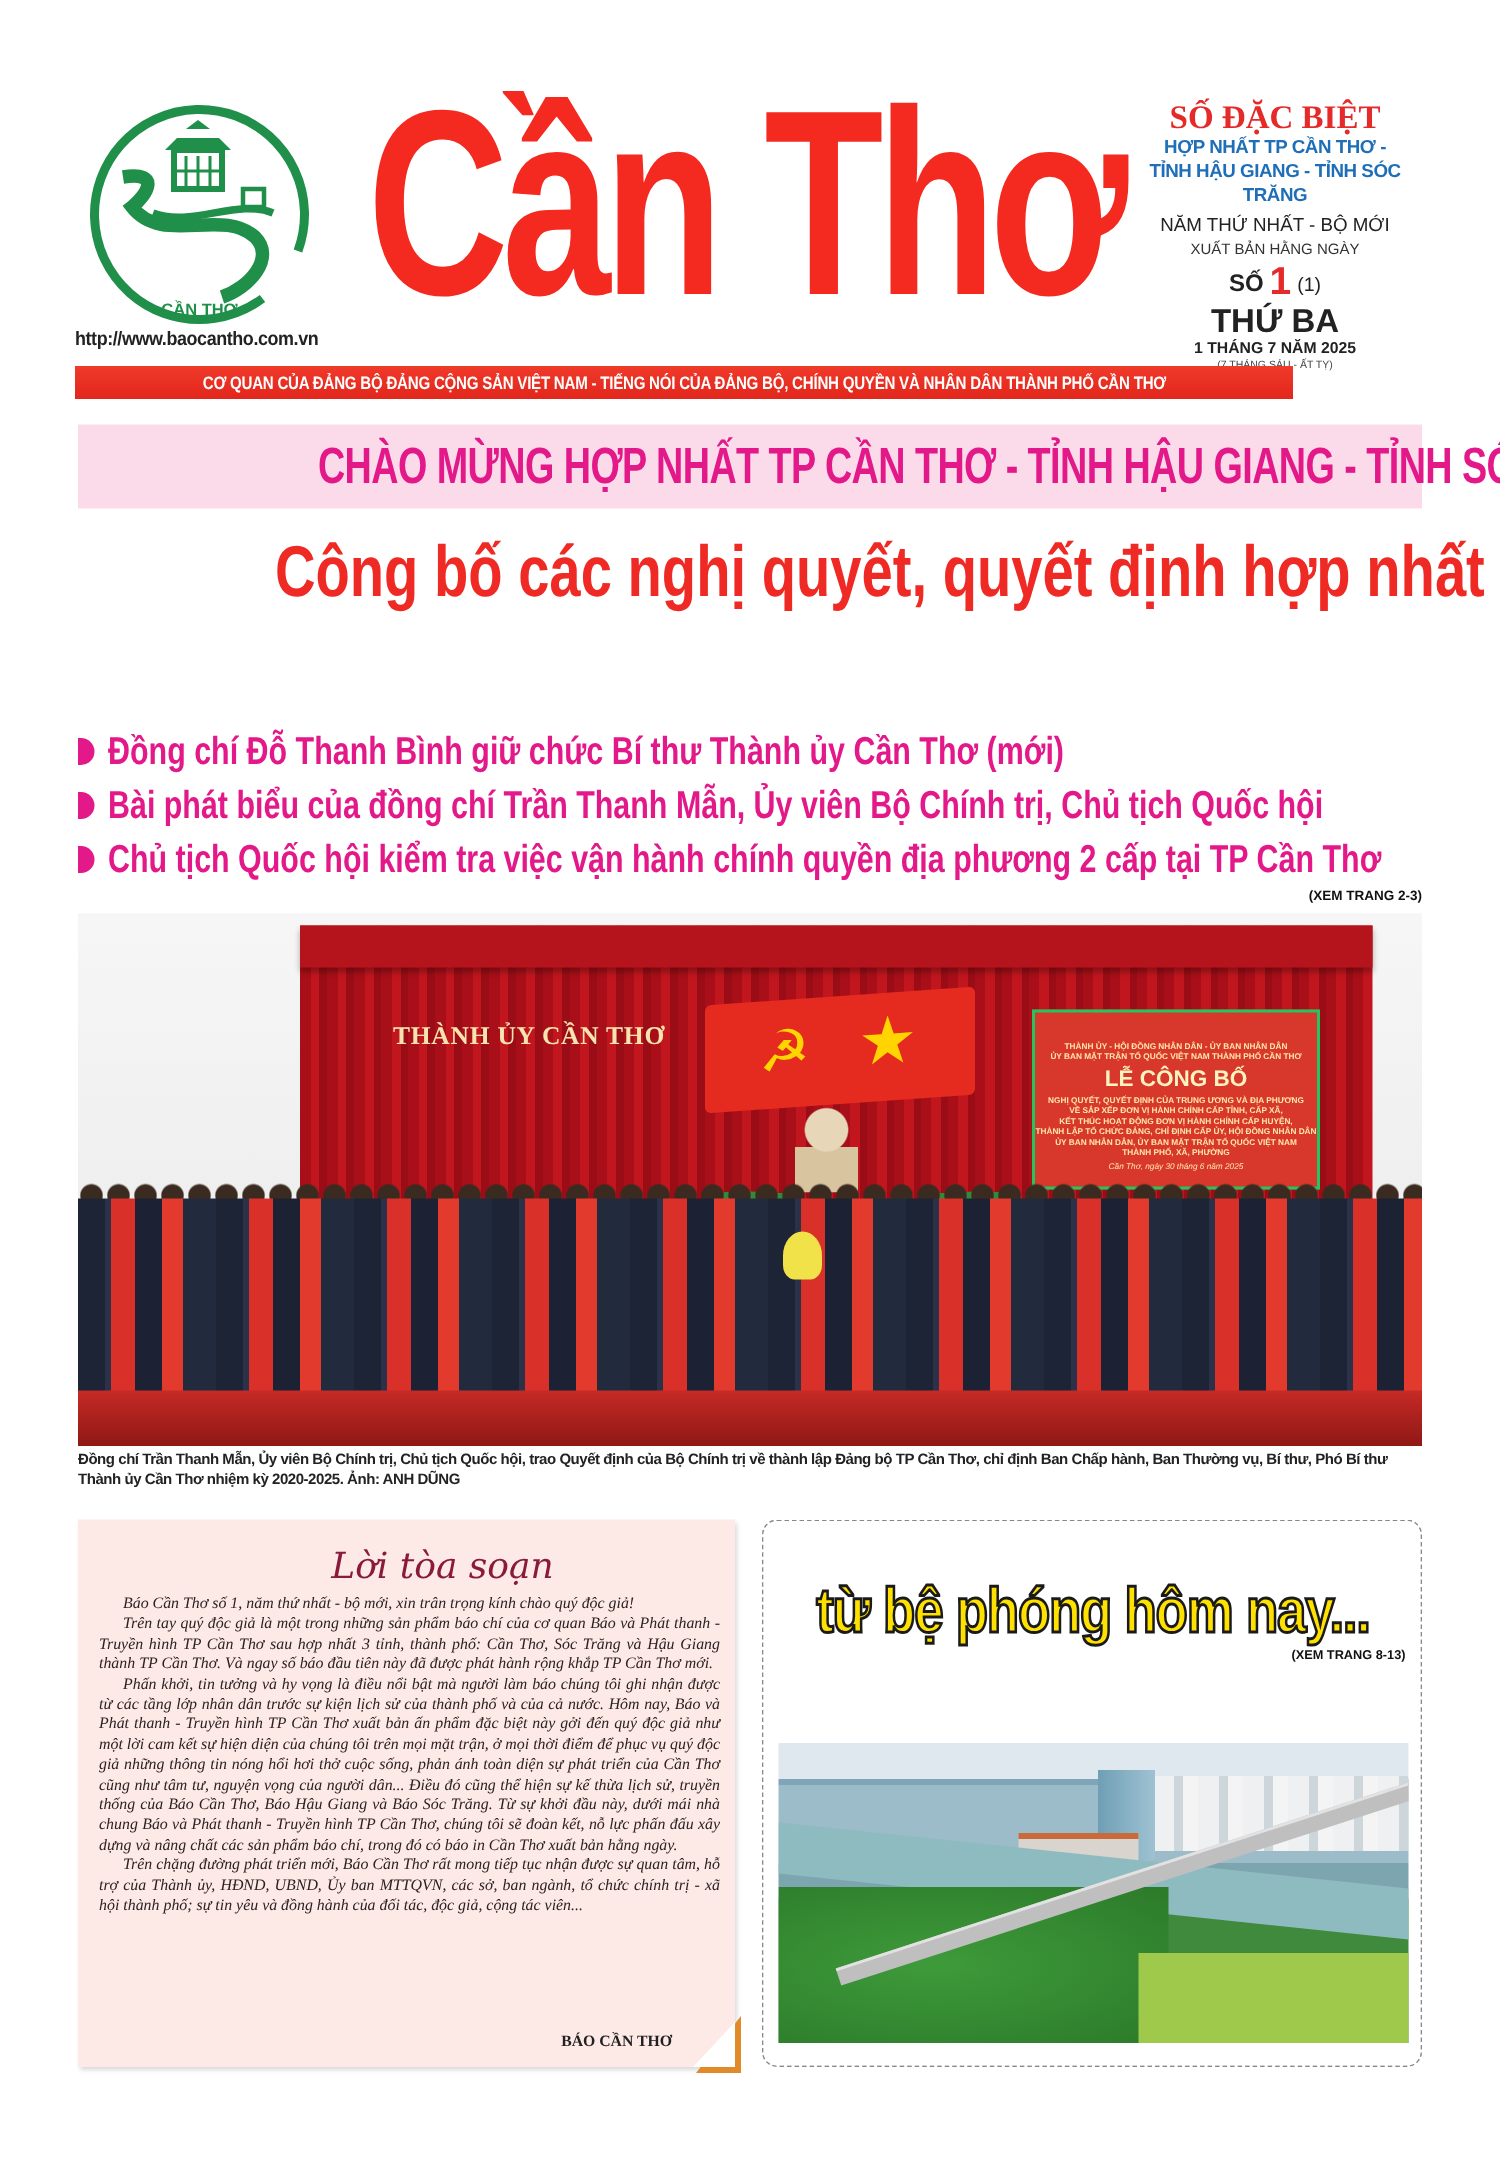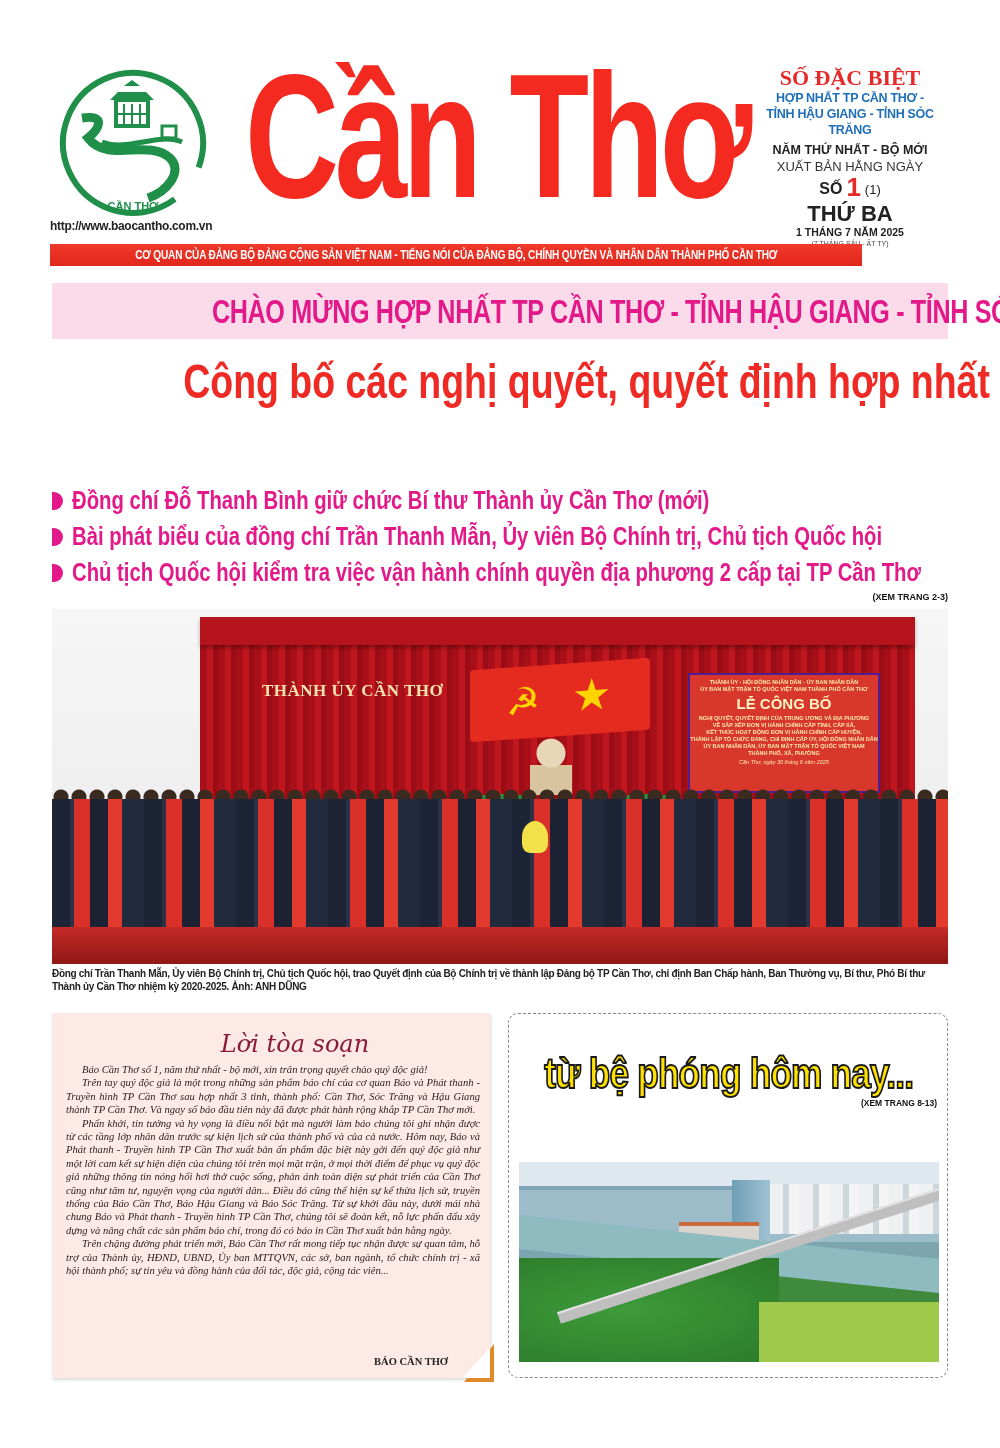--- a/index.html
+++ b/index.html
@@ -8,22 +8,22 @@
 
   
   .masthead { position: absolute; left: 0; top: 0; width: 1000px; height: 240px; }
   .logo { position: absolute; left: 58px; top: 68px; width: 150px; height: 150px; }
   .site-url { position: absolute; left: 50px; top: 218px; font-family: "Liberation Sans Narrow", "Liberation Sans", sans-serif; font-size: 13px; font-weight: bold; color: #222; letter-spacing: -0.3px; transform: scaleX(0.92); transform-origin: left; }
   .nameplate { position: absolute; left: 245px; top: 46px; width: 500px; height: 180px; font-family: "Liberation Sans", sans-serif; font-weight: bold; color: #f4291f; font-size: 176px; line-height: 180px; letter-spacing: -6px; transform: scaleX(0.74); transform-origin: left; white-space: nowrap; }
 
   .issue-box { position: absolute; left: 745px; top: 66px; width: 210px; text-align: center; }
   .special { font-family: "Liberation Serif", serif; font-weight: bold; color: #e52a2a; font-size: 22px; line-height: 24px; }
   .merge-line { color: #1f6fb8; font-weight: bold; font-size: 12.5px; line-height: 16px; letter-spacing: -0.3px; }
-  .year-line { font-weight: bold; font-size: 12.5px; line-height: 17px; margin-top: 4px; color: #222; }
-  .pub-line { font-size: 13px; line-height: 16px; color: #333; }
+  .year-line { font-weight: normal; font-size: 12.5px; line-height: 17px; margin-top: 4px; color: #222; }
+  .pub-line { font-size: 10px; line-height: 16px; color: #333; }
   .issue-no { font-weight: bold; font-size: 16px; line-height: 24px; color: #222; }
   .issue-no .big { color: #e52a2a; font-size: 26px; vertical-align: -2px; margin: 0 4px; }
   .issue-no .paren { font-weight: normal; font-size: 13px; }
   .weekday { font-weight: bold; font-size: 22px; line-height: 24px; color: #222; }
   .date-line { font-weight: bold; font-size: 10.5px; line-height: 13px; color: #222; }
   .lunar { font-size: 7px; line-height: 9px; color: #444; }
 
   .banner { position: absolute; left: 50px; top: 244px; width: 812px; height: 22px; background: linear-gradient(#f03a2a, #e2261c); color: #fff; font-weight: bold; font-size: 12px; line-height: 22px; text-align: center; letter-spacing: -0.2px; white-space: nowrap; }
   .banner span { display: inline-block; transform: scaleX(0.84); }
 
@@ -42,21 +42,21 @@
 
   
   .photo { position: absolute; left: 52px; top: 609px; width: 896px; height: 355px; overflow: hidden; background: #f3f3f3; }
   .photo .wall { position: absolute; left: 0; top: 0; width: 100%; height: 100%; background: linear-gradient(#f6f6f6, #e9e9e9); }
   .photo .curtain { position: absolute; left: 148px; top: 8px; width: 715px; height: 300px; background: repeating-linear-gradient(90deg, #a90f18 0 7px, #c2161f 7px 13px, #9b0d16 13px 18px); }
   .photo .valance { position: absolute; left: 148px; top: 8px; width: 715px; height: 28px; background: #b5141d; box-shadow: 0 3px 4px rgba(0,0,0,0.3); }
   .photo .flag { position: absolute; left: 418px; top: 55px; width: 180px; height: 72px; background: #e52a20; transform: skewY(-4deg); border-radius: 4px; }
   .photo .flag .star { position: absolute; left: 102px; top: 8px; color: #ffd400; font-size: 44px; line-height: 50px; }
   .photo .flag .hs { position: absolute; left: 36px; top: 10px; color: #ffd400; font-size: 38px; line-height: 50px; }
   .photo .wall-label { position: absolute; left: 210px; top: 72px; color: #f6e3b0; font-family: "Liberation Serif", serif; font-weight: bold; font-size: 17px; letter-spacing: 0.5px; }
-  .photo .board { position: absolute; left: 636px; top: 64px; width: 192px; height: 120px; background: #d8382c; border: 2px solid #4c1d95; color: #ffe6a8; text-align: center; padding-top: 4px; }
+  .photo .board { position: absolute; left: 636px; top: 64px; width: 192px; height: 120px; background: #d8382c; border: 2px solid #22c55e; color: #ffe6a8; text-align: center; padding-top: 20px; }
   .photo .board .b-small { font-size: 5.5px; line-height: 7px; font-weight: bold; }
   .photo .board .b-title { font-size: 15px; line-height: 18px; font-weight: bold; color: #fff3c0; margin: 2px 0; }
   .photo .board .b-date { font-size: 5.5px; font-style: italic; margin-top: 2px; }
   .photo .bust { position: absolute; left: 478px; top: 128px; width: 42px; height: 58px; background: radial-gradient(circle at 50% 28%, #e8d6b8 0 14px, transparent 15px), linear-gradient(transparent 28px, #d9c4a0 28px); border-radius: 10px 10px 2px 2px; }
   .photo .plants { position: absolute; left: 398px; top: 165px; width: 250px; height: 40px; background: radial-gradient(ellipse at 20% 60%, #2f8a3a 0 30px, transparent 31px), radial-gradient(ellipse at 80% 60%, #2f8a3a 0 30px, transparent 31px); }
   .photo .crowd { position: absolute; left: 0; top: 190px; width: 100%; height: 135px; background:
       repeating-linear-gradient(90deg, #1d2436 0 18px, #2a3148 18px 22px, #d9302a 22px 38px, #1c2233 38px 56px, #e33a2e 56px 70px, #222a3d 70px 92px);
   }
   .photo .heads { position: absolute; left: 0; top: 176px; width: 100%; height: 24px; background: repeating-radial-gradient(circle at 9px 12px, #3a2a20 0 7px, transparent 8px 18px); background-size: 18px 24px; }
   .photo .stage { position: absolute; left: 0; top: 318px; width: 100%; height: 37px; background: linear-gradient(#c62a26, #8f1815); }
@@ -177,21 +177,21 @@
   <div class="heads"></div>
   <div class="crowd"></div>
   <div class="bouquet"></div>
   <div class="stage"></div>
 </figure>
 <figcaption class="photo-caption">Đồng chí Trần Thanh Mẫn, Ủy viên Bộ Chính trị, Chủ tịch Quốc hội, trao Quyết định của Bộ Chính trị về thành lập Đảng bộ TP Cần Thơ, chỉ định Ban Chấp hành, Ban Thường vụ, Bí thư, Phó Bí thư Thành ủy Cần Thơ nhiệm kỳ 2020-2025. Ảnh: ANH DŨNG</figcaption>
 
 <section class="editorial">
   <div class="ed-title">Lời tòa soạn</div>
   <div class="ed-body">
-    <p>Báo Cần Thơ số 1, năm thứ nhất - bộ mới, xin trân trọng quyết chào quý độc giả!</p>
+    <p>Báo Cần Thơ số 1, năm thứ nhất - bộ mới, xin trân trọng kính chào quý độc giả!</p>
     <p>Trên tay quý độc giả là một trong những sản phẩm báo chí của cơ quan Báo và Phát thanh - Truyền hình TP Cần Thơ sau hợp nhất 3 tỉnh, thành phố: Cần Thơ, Sóc Trăng và Hậu Giang thành TP Cần Thơ. Và ngay số báo đầu tiên này đã được phát hành rộng khắp TP Cần Thơ mới.</p>
     <p>Phấn khởi, tin tưởng và hy vọng là điều nổi bật mà người làm báo chúng tôi ghi nhận được từ các tầng lớp nhân dân trước sự kiện lịch sử của thành phố và của cả nước. Hôm nay, Báo và Phát thanh - Truyền hình TP Cần Thơ xuất bản ấn phẩm đặc biệt này gởi đến quý độc giả như một lời cam kết sự hiện diện của chúng tôi trên mọi mặt trận, ở mọi thời điểm để phục vụ quý độc giả những thông tin nóng hổi hơi thở cuộc sống, phản ánh toàn diện sự phát triển của Cần Thơ cũng như tâm tư, nguyện vọng của người dân... Điều đó cũng thể hiện sự kế thừa lịch sử, truyền thống của Báo Cần Thơ, Báo Hậu Giang và Báo Sóc Trăng. Từ sự khởi đầu này, dưới mái nhà chung Báo và Phát thanh - Truyền hình TP Cần Thơ, chúng tôi sẽ đoàn kết, nỗ lực phấn đấu xây dựng và nâng chất các sản phẩm báo chí, trong đó có báo in Cần Thơ xuất bản hằng ngày.</p>
     <p>Trên chặng đường phát triển mới, Báo Cần Thơ rất mong tiếp tục nhận được sự quan tâm, hỗ trợ của Thành ủy, HĐND, UBND, Ủy ban MTTQVN, các sở, ban ngành, tổ chức chính trị - xã hội thành phố; sự tin yêu và đồng hành của đối tác, độc giả, cộng tác viên...</p>
   </div>
   <div class="ed-sign">BÁO CẦN THƠ</div>
   <div class="fold"></div>
   <div class="fold2"></div>
 </section>
 
 <section class="feature">

